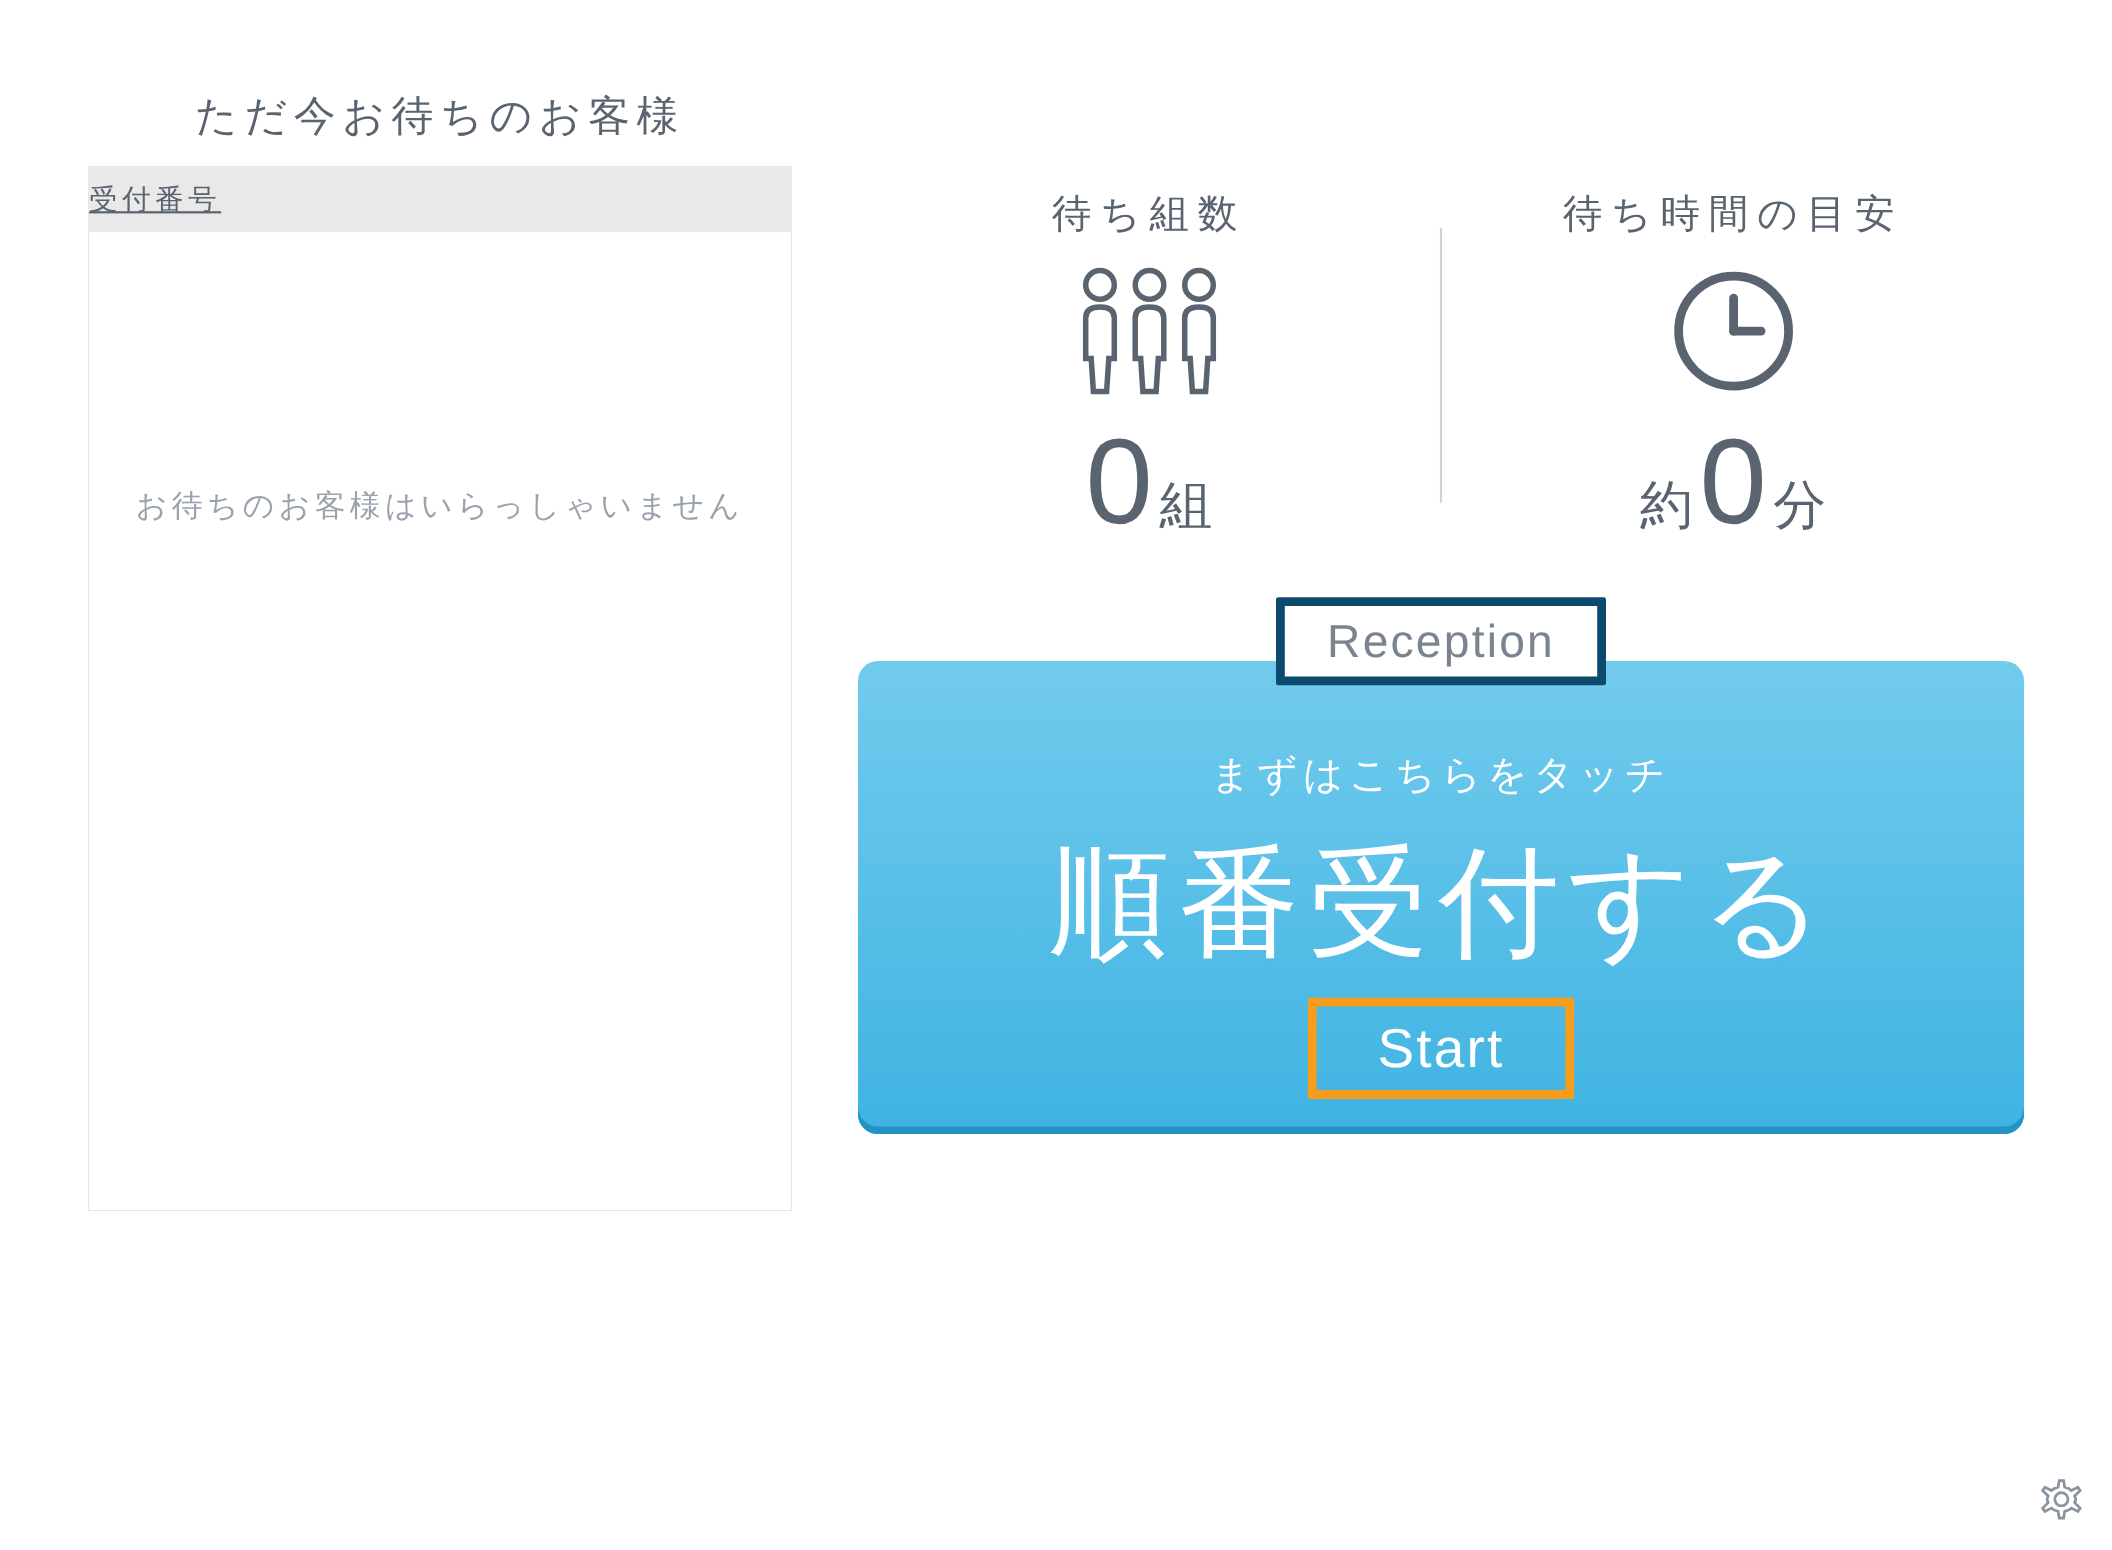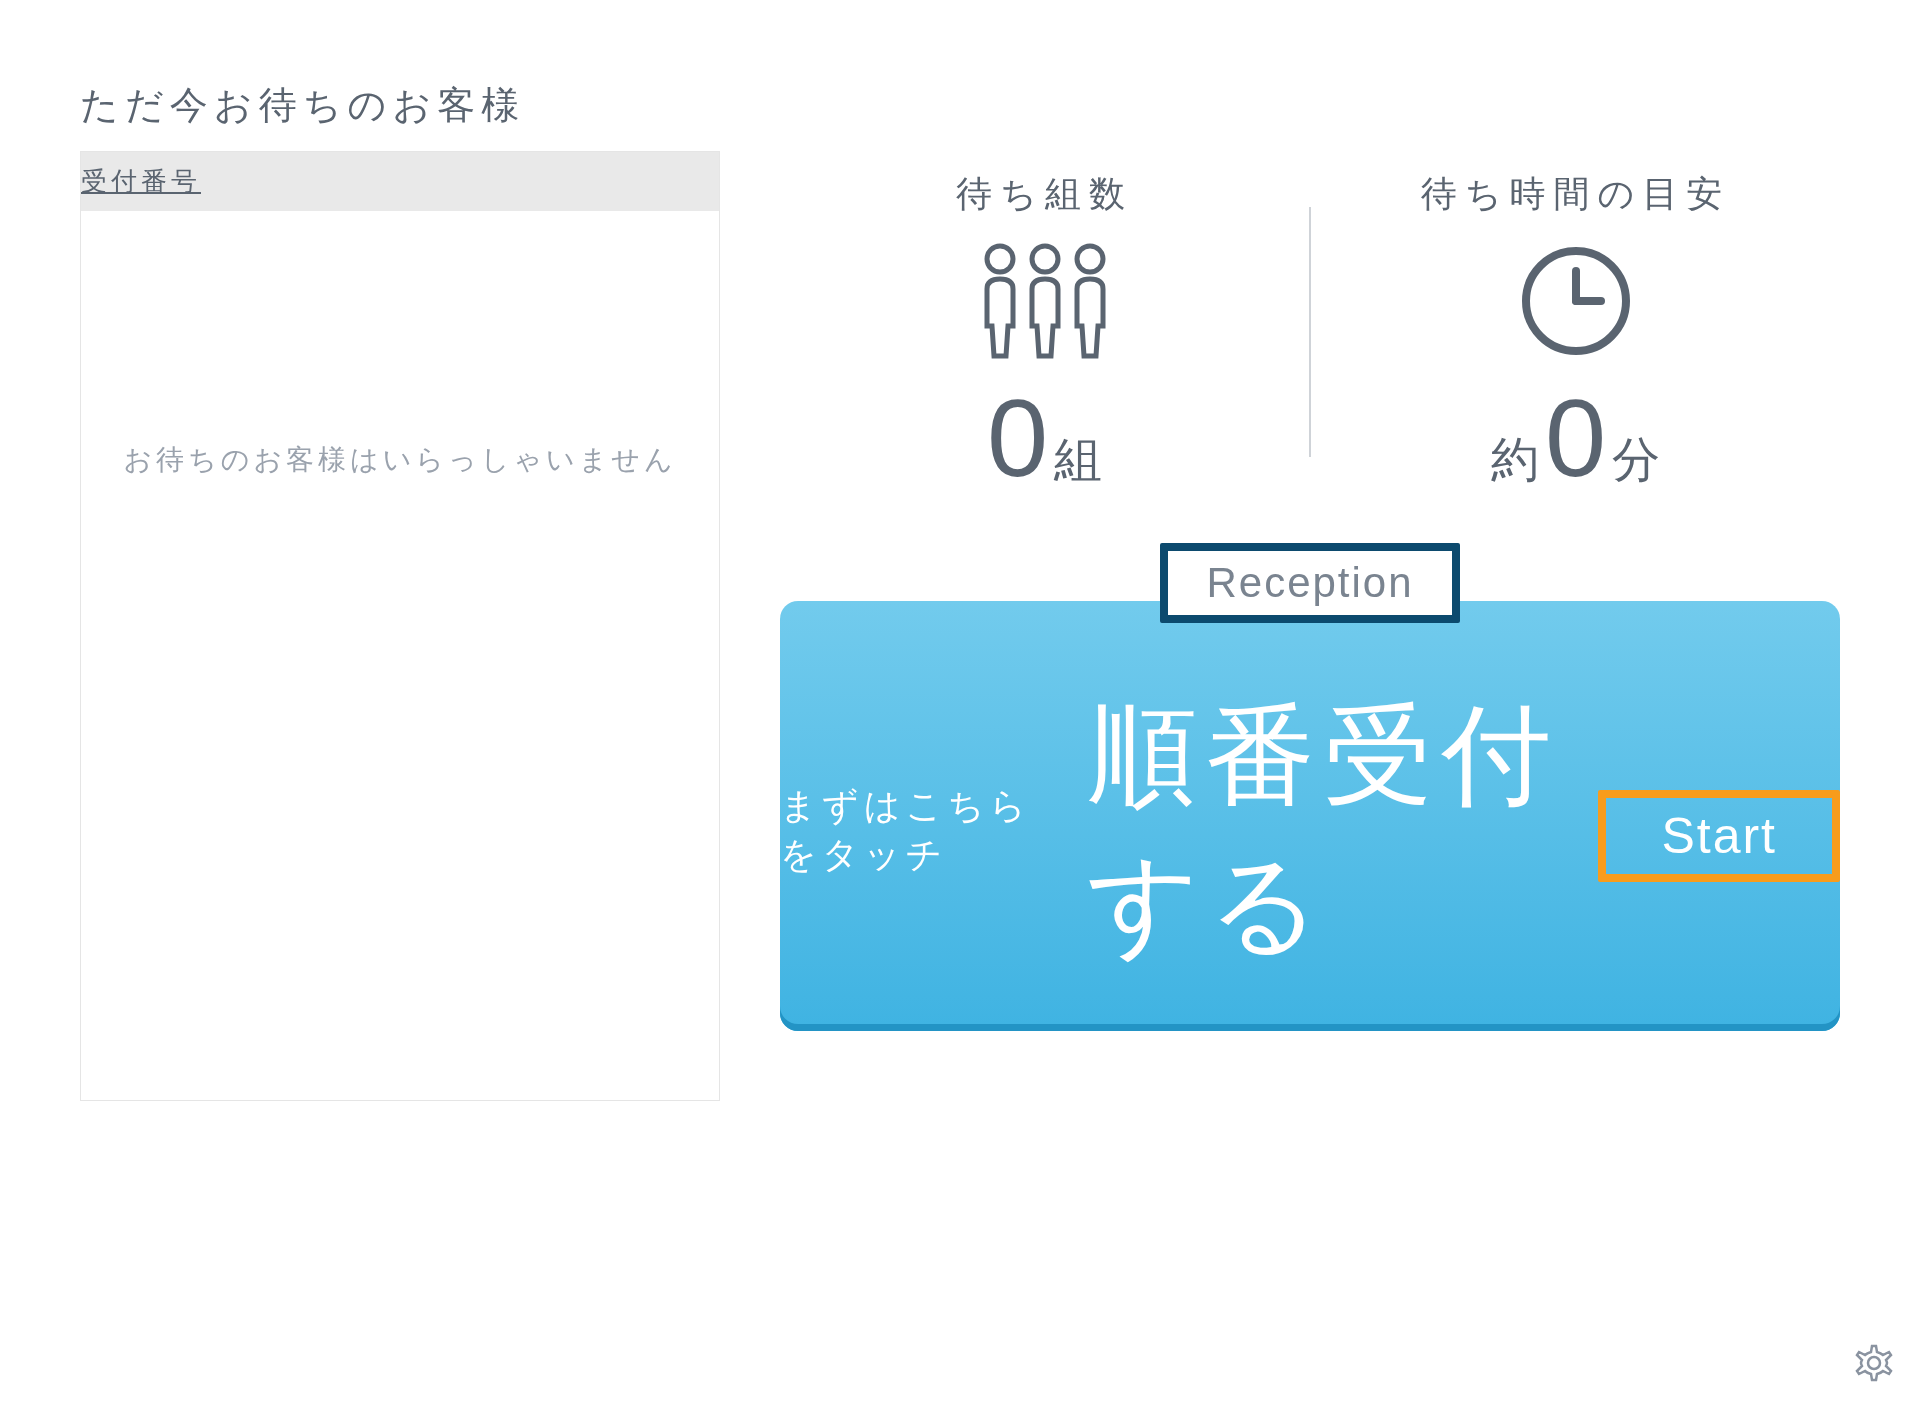--- a/index.html
+++ b/index.html
@@ -21,21 +21,21 @@
       gap: 60px;
     }
     .left-panel {
       width: 640px;
       display: flex;
       flex-direction: column;
     }
     .waiting-title {
       font-size: 38px;
       color: #5a6470;
-      text-align: left;
+      text-align: center;
       letter-spacing: 6px;
       margin-bottom: 20px;
       font-weight: 400;
     }
     .waiting-list {
       background: #ffffff;
       border: 1px solid #e5e5e5;
       height: 950px;
       display: flex;
       flex-direction: column;
@@ -132,20 +132,21 @@
       border-radius: 2px;
       position: relative;
       z-index: 5;
     }
     .start-button {
       position: relative;
       background: linear-gradient(180deg, #72cbed 0%, #3fb3e2 100%);
       border-radius: 18px;
       height: 430px;
       display: flex;
+      flex-direction: column;
       align-items: center;
       justify-content: center;
       gap: 18px;
       cursor: pointer;
       box-shadow: inset 0 -7px 0 #2394c5;
       margin-top: -40px;
       padding-top: 30px;
     }
     .start-hint {
       color: #ffffff;

